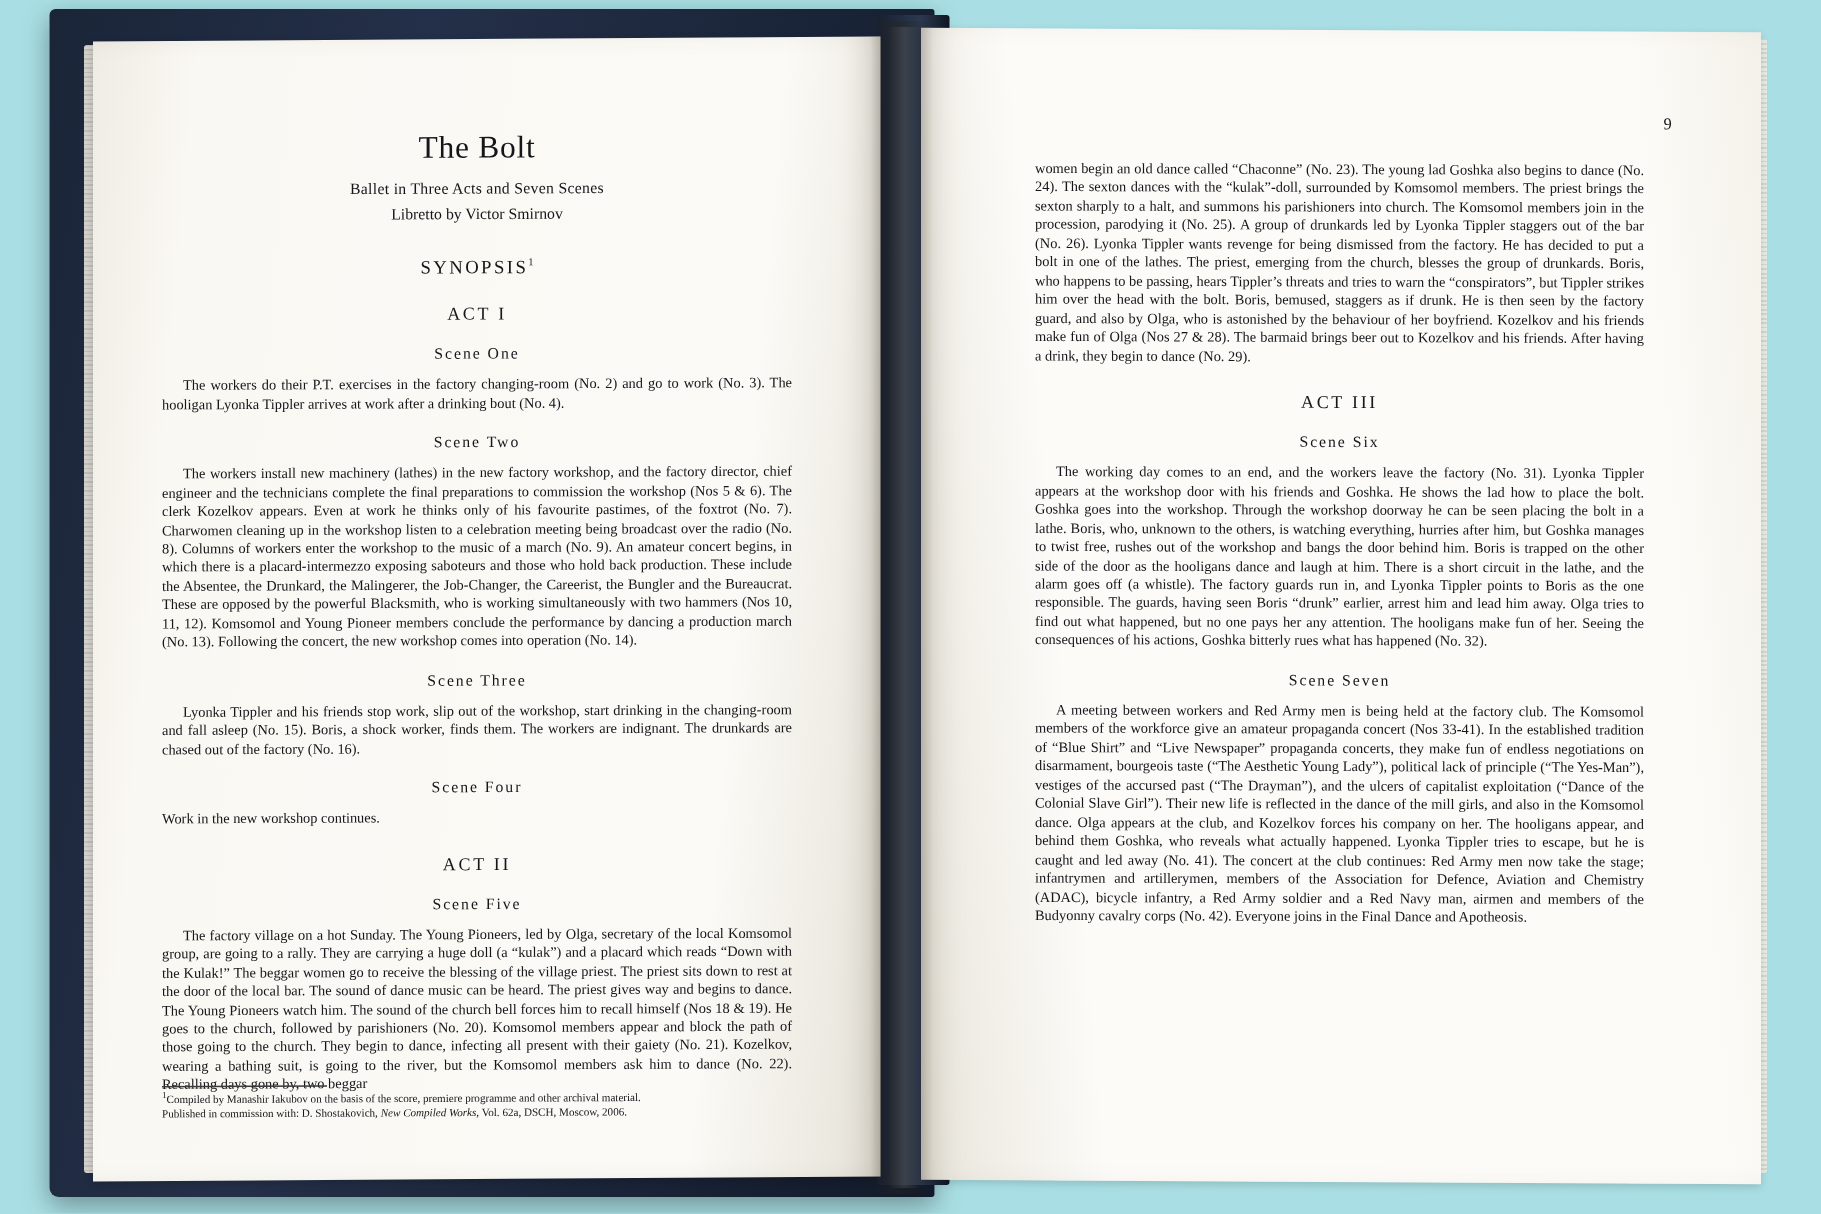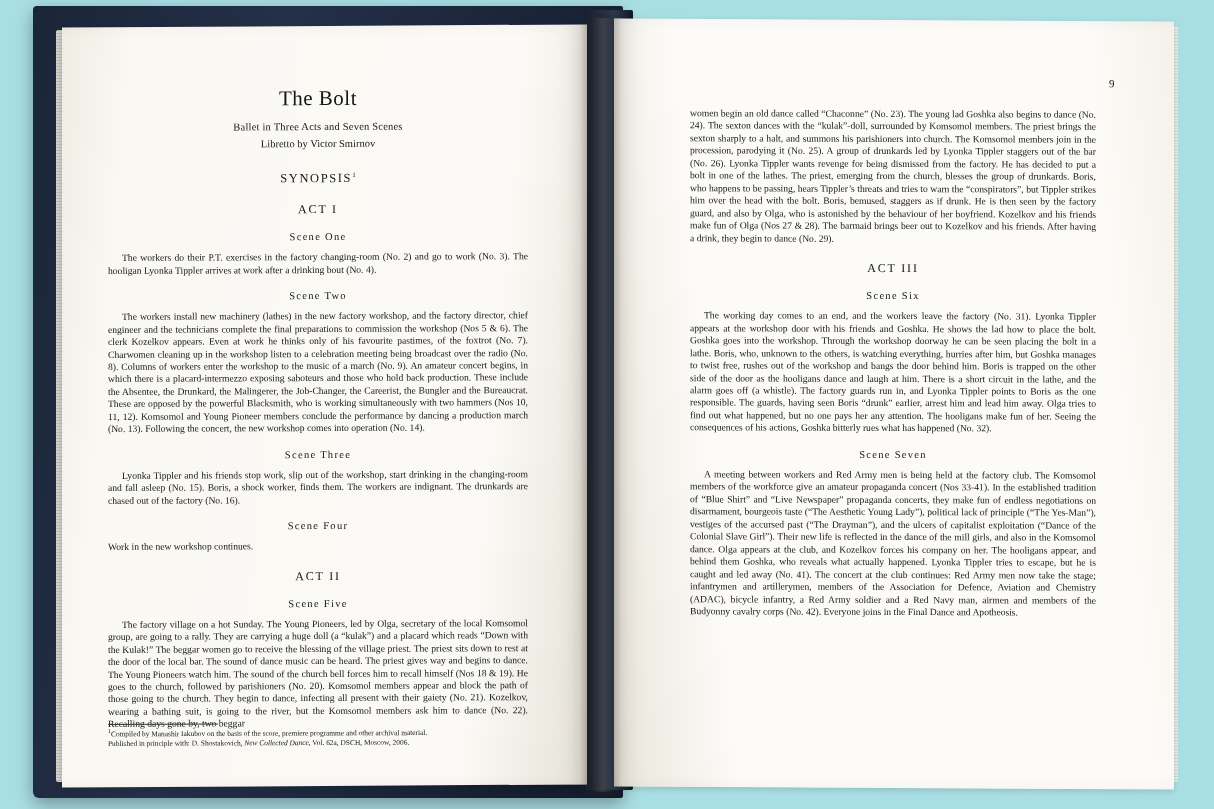--- a/index.html
+++ b/index.html
@@ -251,21 +251,21 @@
 
         <div class="act">ACT II</div>
 
         <div class="scene-h">Scene Five</div>
         <p class="para">The factory village on a hot Sunday. The Young Pioneers, led by Olga, secretary of the local Komsomol group, are going to a rally. They are carrying a huge doll (a “kulak”) and a placard which reads “Down with the Kulak!” The beggar women go to receive the blessing of the village priest. The priest sits down to rest at the door of the local bar. The sound of dance music can be heard. The priest gives way and begins to dance. The Young Pioneers watch him. The sound of the church bell forces him to recall himself (Nos 18 &amp; 19). He goes to the church, followed by parishioners (No. 20). Komsomol members appear and block the path of those going to the church. They begin to dance, infecting all present with their gaiety (No. 21). Kozelkov, wearing a bathing suit, is going to the river, but the Komsomol members ask him to dance (No. 22). Recalling days gone by, two beggar</p>
       </div>
 
       <div class="footnote txt">
         <div class="rule"></div>
         <div><sup>1</sup><span>Compiled by Manashir Iakubov on the basis of the score, premiere programme and other archival material.</span></div>
-        <div><span>Published in principle with: D. Shostakovich, </span><i>New Collected Dance</i><span>, Vol. 62a, DSCH, Moscow, 2006.</span></div>
+        <div><span>Published in commission with: D. Shostakovich, </span><i>New Compiled Works</i><span>, Vol. 62a, DSCH, Moscow, 2006.</span></div>
       </div>
     </div>
   </div>
 
   <div class="page page-right">
     <div class="page-inner">
       <div class="folio txt">9</div>
 
       <div class="rp txt">
         <p class="para noindent">women begin an old dance called “Chaconne” (No. 23). The young lad Goshka also begins to dance (No. 24). The sexton dances with the “kulak”-doll, surrounded by Komsomol members. The priest brings the sexton sharply to a halt, and summons his parishioners into church. The Komsomol members join in the procession, parodying it (No. 25). A group of drunkards led by Lyonka Tippler staggers out of the bar (No. 26). Lyonka Tippler wants revenge for being dismissed from the factory. He has decided to put a bolt in one of the lathes. The priest, emerging from the church, blesses the group of drunkards. Boris, who happens to be passing, hears Tippler’s threats and tries to warn the “conspirators”, but Tippler strikes him over the head with the bolt. Boris, bemused, staggers as if drunk. He is then seen by the factory guard, and also by Olga, who is astonished by the behaviour of her boyfriend. Kozelkov and his friends make fun of Olga (Nos 27 &amp; 28). The barmaid brings beer out to Kozelkov and his friends. After having a drink, they begin to dance (No. 29).</p>

